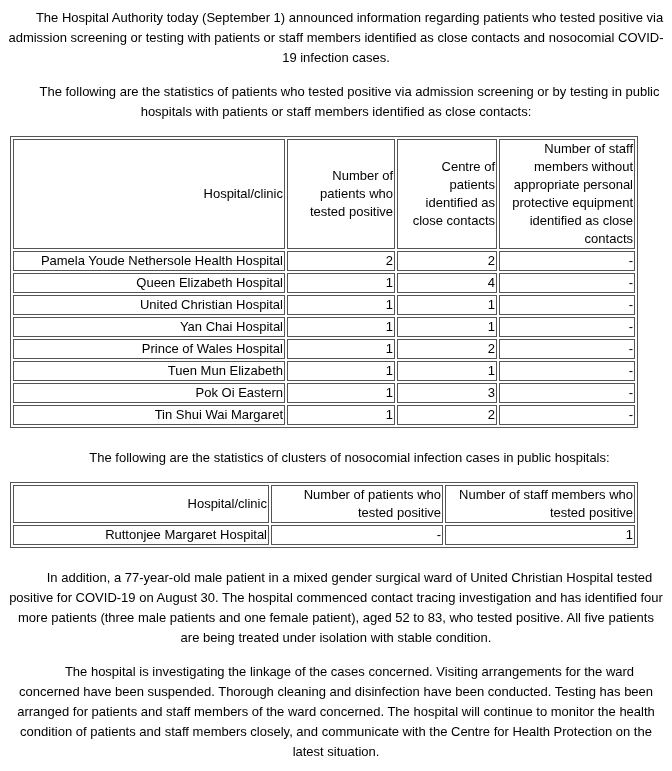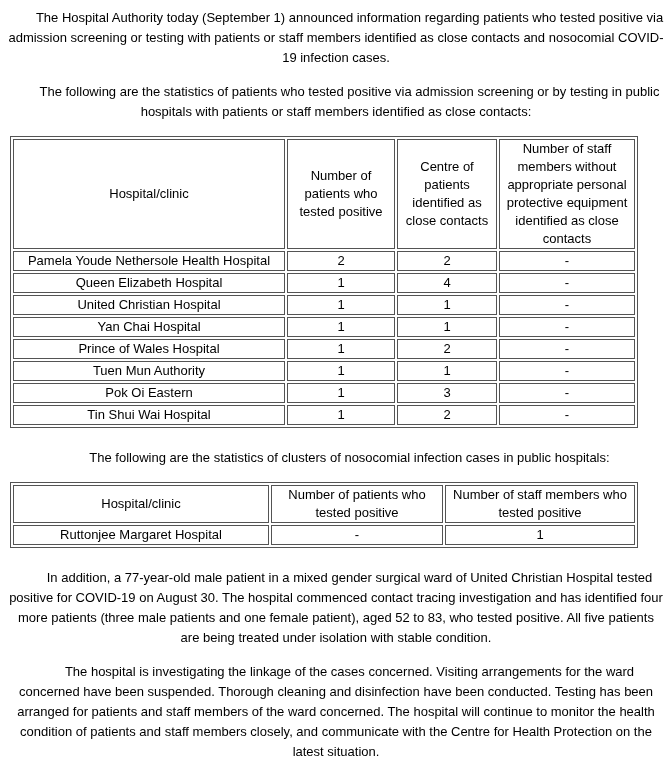--- a/index.html
+++ b/index.html
@@ -29,21 +29,21 @@
     border: 1px solid #545454;
     table-layout: fixed;
     margin: 0 0 20px 2px;
     background: #ffffff;
   }
   table.data-table td {
     border: 1px solid #545454;
     padding: 0 1px;
     line-height: 18px;
     vertical-align: middle;
-    text-align: center;
+    text-align: right;
     font-weight: normal;
     overflow: hidden;
     word-wrap: break-word;
   }
   #admission-table { width: 628px; }
   #nosocomial-table { width: 628px; }
 </style>
 </head>
 <body>
 
@@ -89,33 +89,33 @@
         <td>1</td>
         <td>-</td>
       </tr>
       <tr>
         <td>Prince of Wales Hospital</td>
         <td>1</td>
         <td>2</td>
         <td>-</td>
       </tr>
       <tr>
-        <td>Tuen Mun Authority</td>
+        <td>Tuen Mun Elizabeth</td>
         <td>1</td>
         <td>1</td>
         <td>-</td>
       </tr>
       <tr>
         <td>Pok Oi Eastern</td>
         <td>1</td>
         <td>3</td>
         <td>-</td>
       </tr>
       <tr>
-        <td>Tin Shui Wai Hospital</td>
+        <td>Tin Shui Wai Margaret</td>
         <td>1</td>
         <td>2</td>
         <td>-</td>
       </tr>
     </tbody>
 </table>
 
 <p class="doc-para">The following are the statistics of clusters of nosocomial infection cases in public hospitals:</p>
 
 <table class="data-table" id="nosocomial-table" data-table="nosocomial_table">

